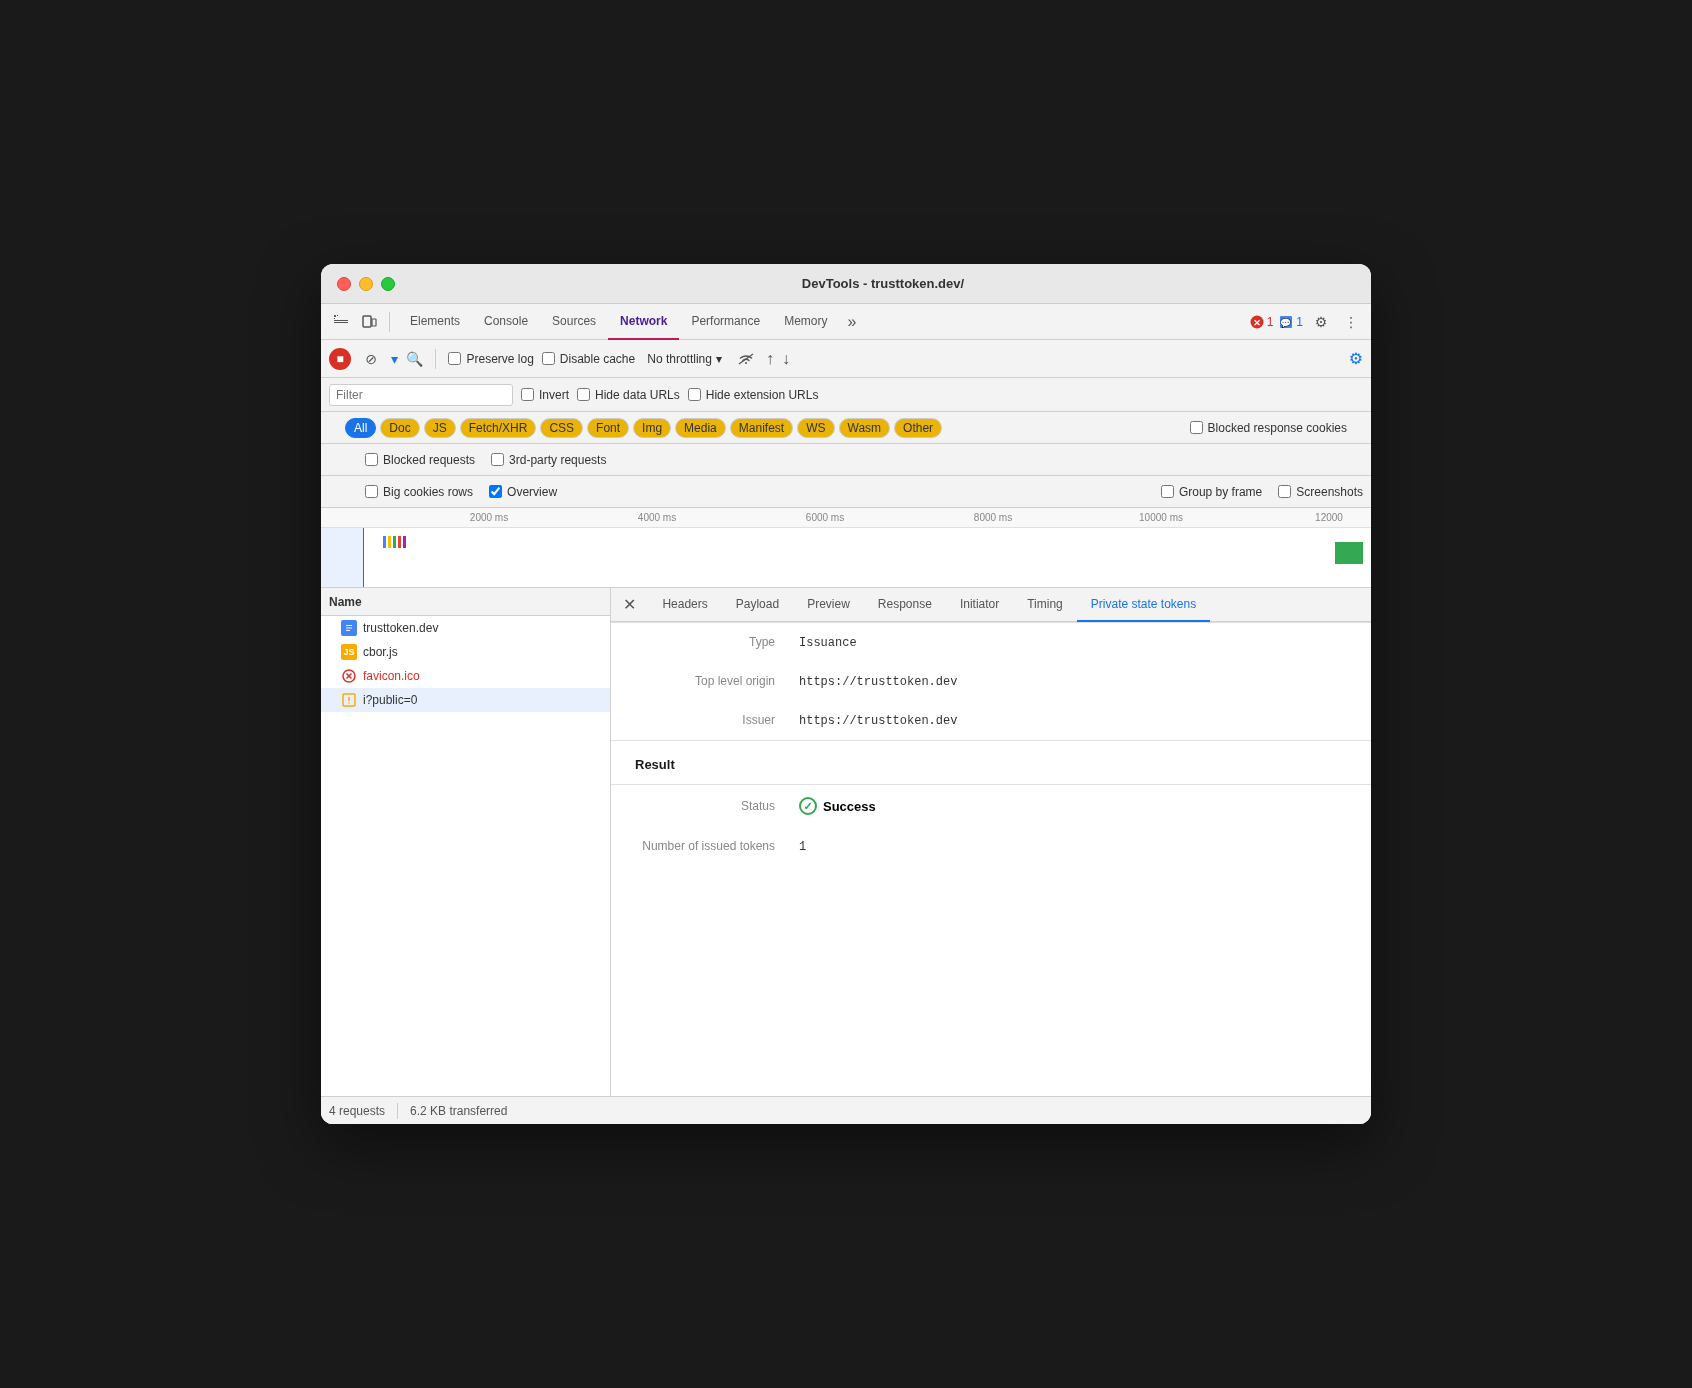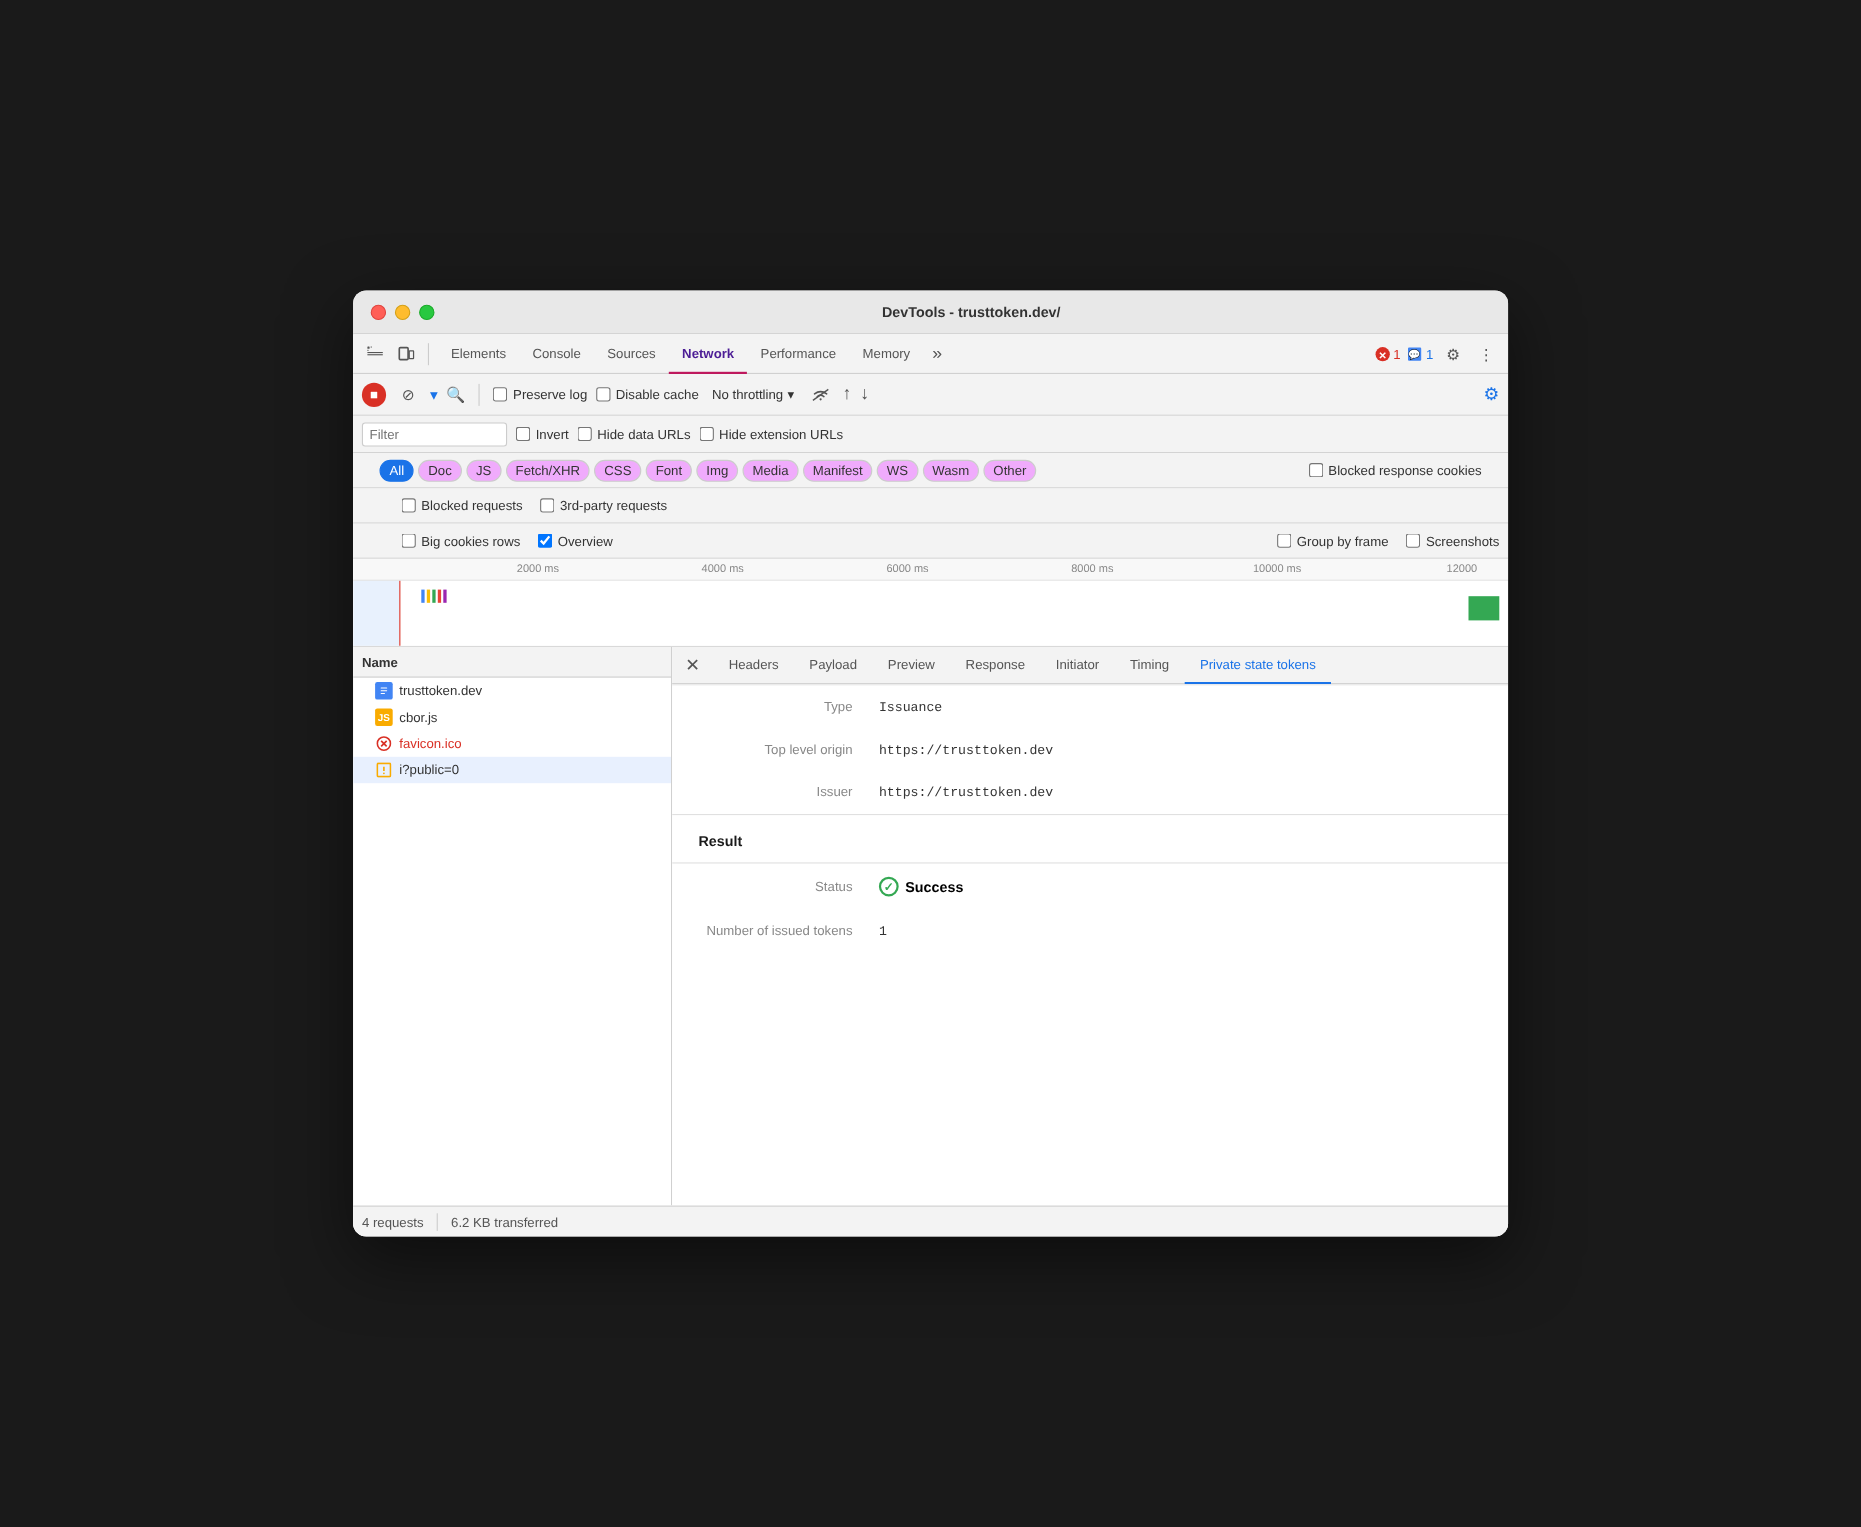--- a/index.html
+++ b/index.html
@@ -187,21 +187,21 @@
     .filter-bar {
       display: flex;
       align-items: center;
       background: #f3f3f3;
       border-bottom: 1px solid #d0d0d0;
       padding: 4px 8px;
       gap: 8px;
       height: 34px;
     }
     .filter-input {
-      width: 132px;
+      width: 184px;
       height: 22px;
       border: 1px solid #ccc;
       border-radius: 3px;
       padding: 0 6px;
       font-size: 12px;
       background: white;
       outline: none;
     }
     
     .type-filter-row {
@@ -213,21 +213,21 @@
       gap: 4px;
       flex-wrap: wrap;
       min-height: 32px;
     }
     .filter-tag {
       padding: 2px 8px;
       border-radius: 10px;
       border: 1px solid #ccc;
       font-size: 12px;
       cursor: pointer;
-      background: #f0abfc;
+      background: #eab308;
       color: #333;
       white-space: nowrap;
     }
     .filter-tag.active {
       background: #1a73e8;
       color: white;
       border-color: #1a73e8;
     }
     .blocked-cookies-label {
       display: flex;

